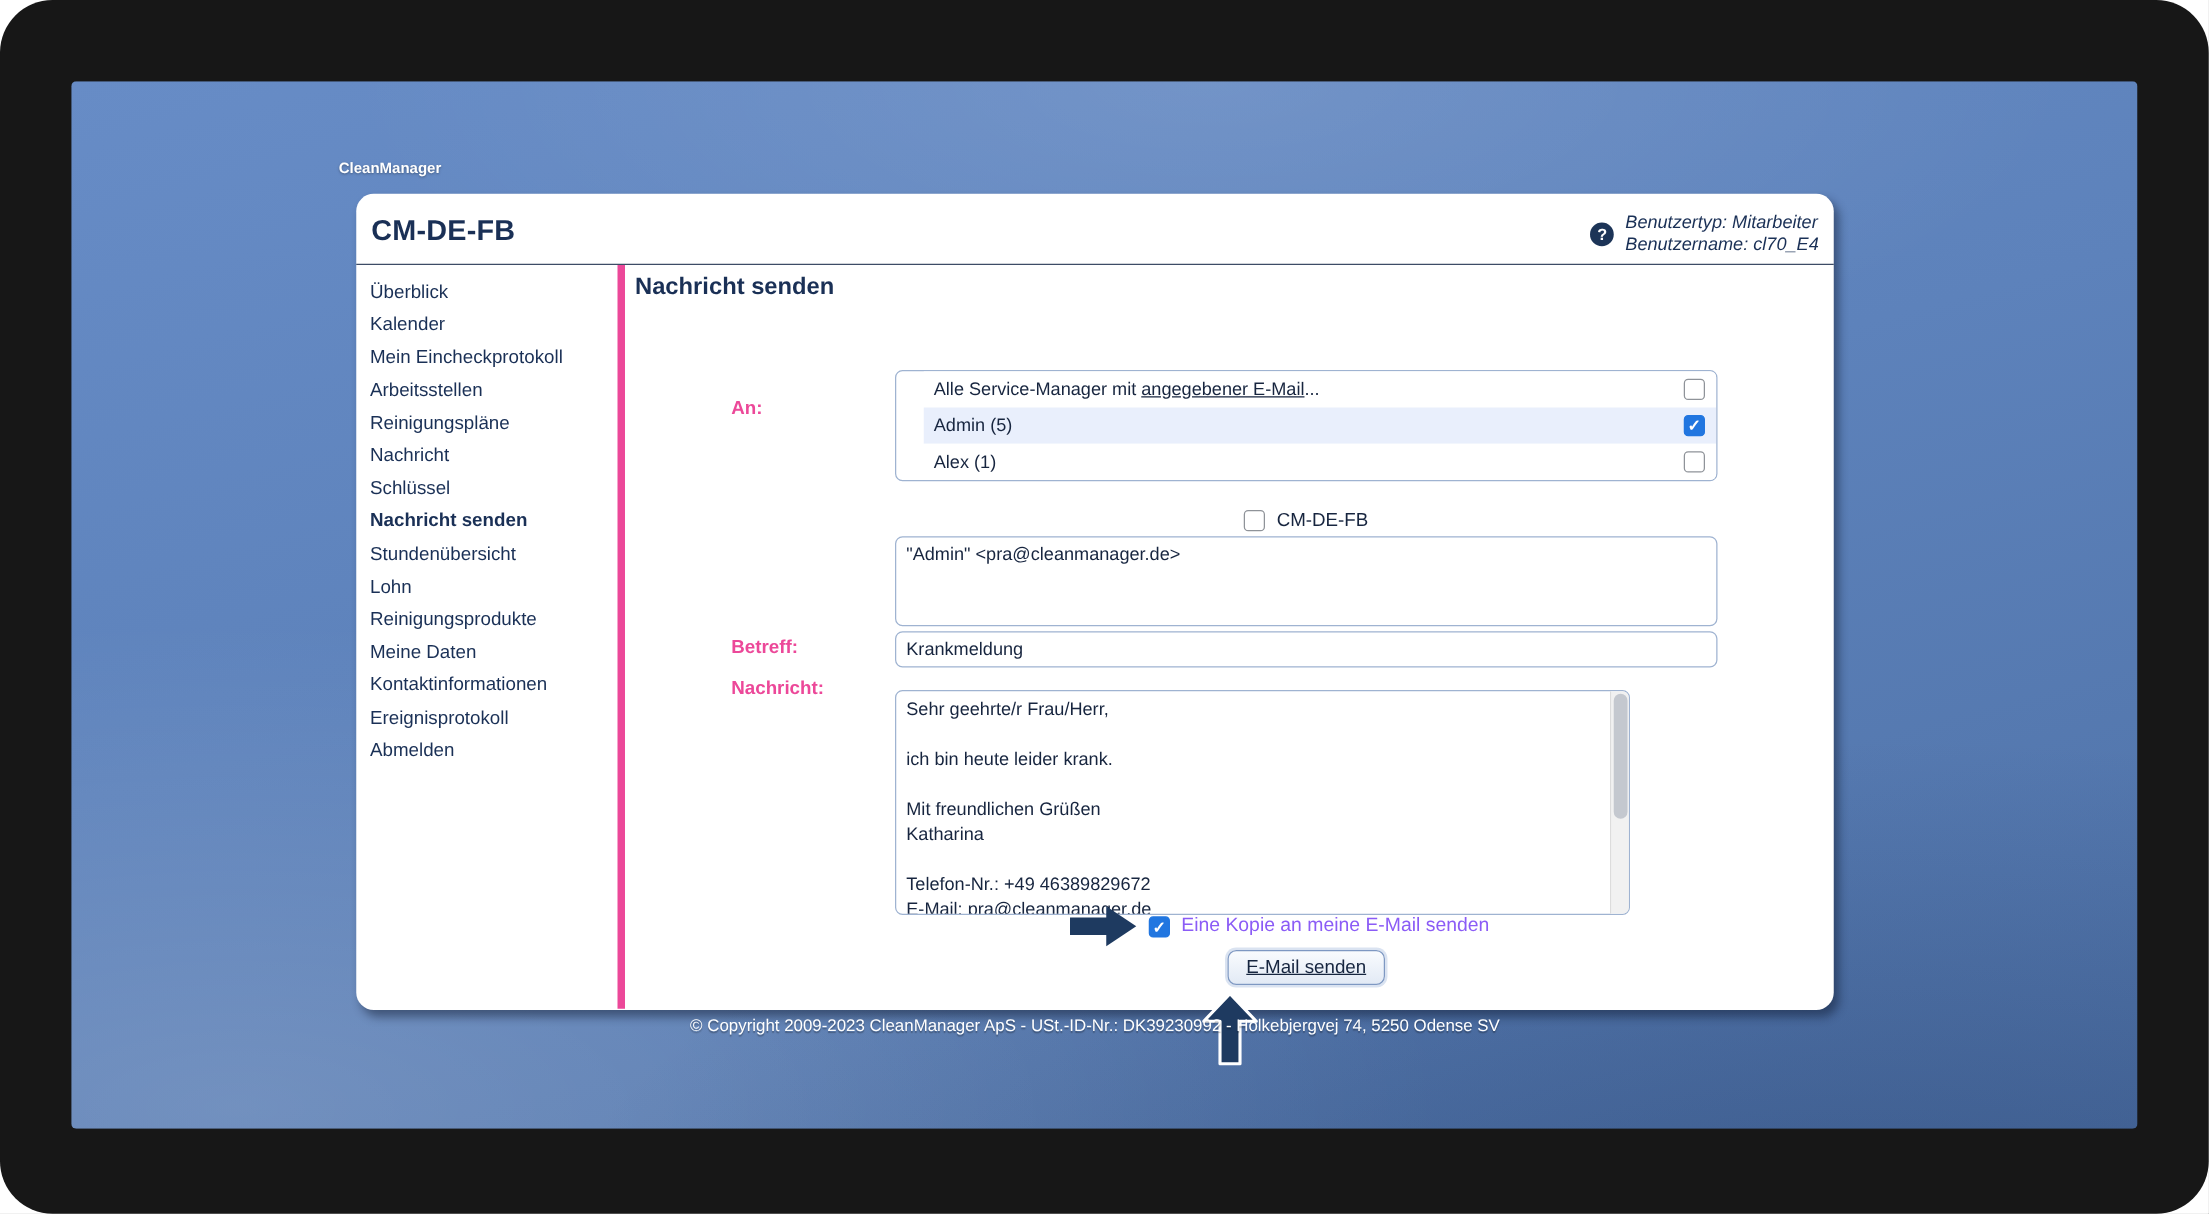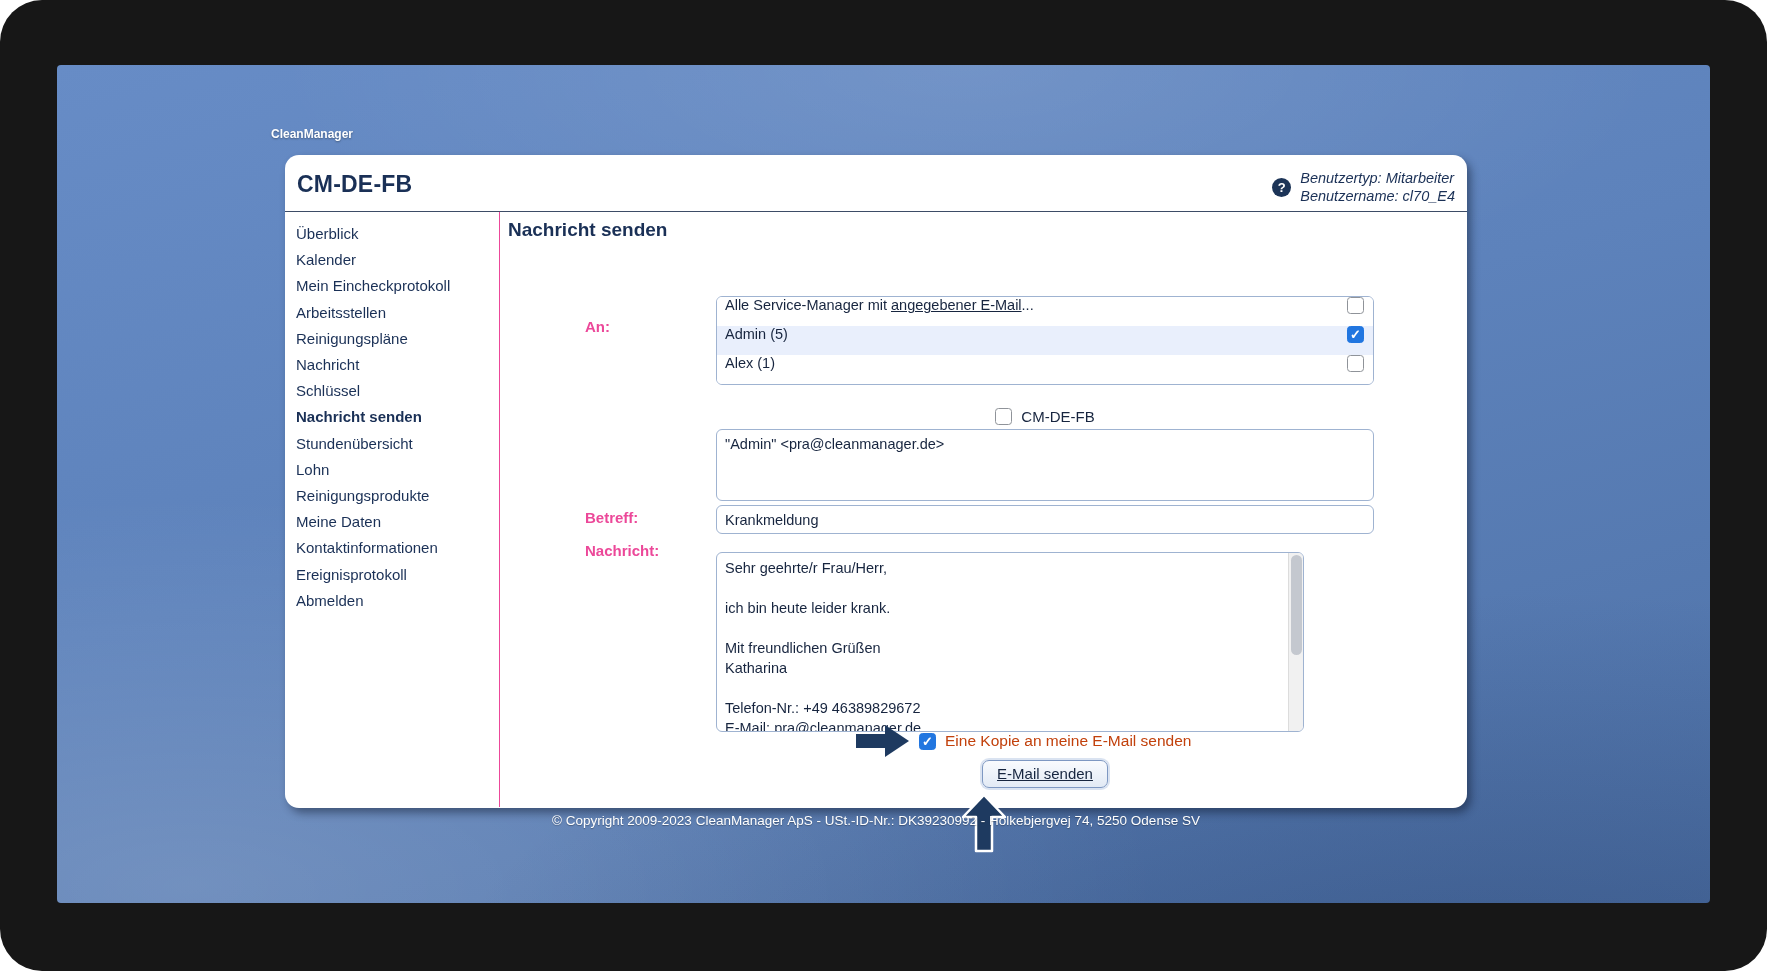--- a/index.html
+++ b/index.html
@@ -21,31 +21,31 @@
     background:#ffffff; border-radius:14px; box-shadow:4px 5px 8px rgba(10,20,40,0.45);
   }
   .panel-header { position:relative; height:57px; padding:12px 12px 0 12px;
     border-bottom:1px solid #3d4c66; display:flex; justify-content:space-between; align-items:flex-start; }
   .panel-title { color:#1a3056; font-size:23px; font-weight:bold; padding-left:0px; padding-top:4px; letter-spacing:0.2px; }
   .user-block { display:flex; align-items:center; gap:9px; padding-top:2px; }
   .help-icon { width:19px; height:19px; border-radius:50%; background:#1c3457; color:#ffffff;
     font-size:13px; font-weight:bold; display:flex; align-items:center; justify-content:center; cursor:pointer; }
   .user-lines { color:#1a3056; font-size:14.5px; font-style:italic; line-height:18px; }
   .panel-body { display:flex; height:595px; }
-  .sidebar { width:215px; border-right:1px solid #ec4899; padding:9px 0 0 11px; }
+  .sidebar { width:215px; border-right:6px solid #ec4899; padding:9px 0 0 11px; }
   .side-item { color:#1a3056; font-size:15px; line-height:26.2px; cursor:pointer; white-space:nowrap; }
   .side-item.active { font-weight:bold; }
   .content { position:relative; flex:1; }
   .content-heading { position:absolute; left:8px; top:7px; color:#1a3056; font-size:19px; font-weight:bold; }
   .form-label { position:absolute; color:#ec4899; font-size:15px; font-weight:bold; }
   .group-label { position:absolute; left:216px; top:62px; width:658px; text-align:center; color:#1a3056; font-size:15px; }
   .listbox { position:absolute; left:216px; top:84px; width:658px; background:#fff;
     border:1px solid #9fb3d1; border-radius:6px; overflow:hidden; }
-  .list-row { height:29px; display:flex; align-items:flex-start; justify-content:space-between;
-    padding:0 9px 0 8px; font-size:14.5px; color:#17253f; cursor:pointer; background:#ffffff; }
+  .list-row { height:29px; display:flex; align-items:center; justify-content:space-between;
+    padding:0 9px 0 8px; font-size:14.5px; color:#17253f; cursor:pointer; background:#ffffff;margin-left:22px; }
   .list-row.selected { background:#e9effc; }
   .cb { width:17px; height:17px; border:1.5px solid #8f9399; border-radius:3.5px; background:#ffffff;
     display:inline-flex; align-items:center; justify-content:center; flex:0 0 auto; cursor:pointer; }
   .cb.checked { background:#2176e0; border-color:#2176e0; }
   .cb .tick { color:#ffffff; font-size:13px; font-weight:bold; line-height:1; display:none; }
   .cb.checked .tick { display:block; }
   .cmdefb-row { position:absolute; left:216px; top:196px; width:658px; display:flex;
     align-items:center; justify-content:center; gap:9px; color:#17253f; font-size:15px; }
   textarea, input[type=text] { font-family:"Liberation Sans", sans-serif; color:#17253f;
     border:1px solid #9fb3d1; border-radius:6px; outline:none; resize:none; }
@@ -53,21 +53,21 @@
     padding:5px 8px; font-size:14.5px; line-height:19px; }
   .betreff-input { position:absolute; left:216px; top:293px; width:658px; height:29px;
     padding:0 8px; font-size:14.5px; }
   .msg-wrap { position:absolute; left:216px; top:340px; width:588px; height:180px; }
   .msg-area { width:100%; height:100%; padding:5px 24px 5px 8px; font-size:14.5px; line-height:20px; overflow:hidden; }
   .scrollbar { position:absolute; top:1px; right:1px; width:15px; height:178px;
     background:#f1f1f1; border-left:1px solid #dcdcdc; border-radius:0 5px 5px 0; }
   .scroll-thumb { position:absolute; top:2px; left:2px; width:11px; height:100px;
     background:#c4c8cf; border-radius:6px; cursor:pointer; }
   .copy-row { position:absolute; left:356px; top:512px; display:flex; align-items:center; gap:9px; }
-  .copy-label { color:#c2410c; font-size:15.5px; }
+  .copy-label { color:#8b5cf6; font-size:15.5px; }
   .btn-row { position:absolute; left:216px; top:548px; width:658px; text-align:center; }
   .send-btn { font-family:"Liberation Sans", sans-serif; font-size:15px; color:#16253f;
     background:linear-gradient(180deg,#f9fbfe 0%, #e2eaf5 100%);
     border:1px solid #7e98c2; border-radius:7px; padding:4px 14px 5px 14px; cursor:pointer;
     box-shadow:0 0 0 2px rgba(150,175,215,0.35);text-decoration:underline; }
   .arrow-right-svg { display:block; }
   .arrow-up { position:absolute; left:903px; top:728px; }
   .footer { position:absolute; left:228px; top:747px; width:1182px; text-align:center;
     color:#ffffff; font-size:13.5px; line-height:18px; text-shadow:0 1px 1px rgba(0,0,0,0.3); }
   .footer .cookies { cursor:pointer; }

